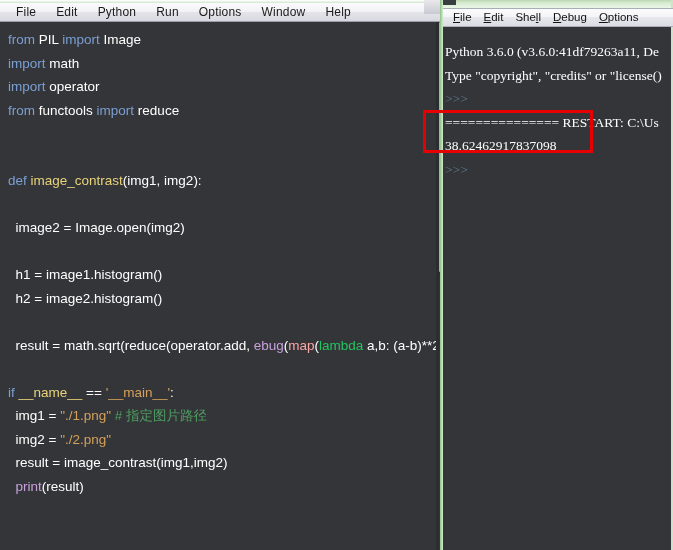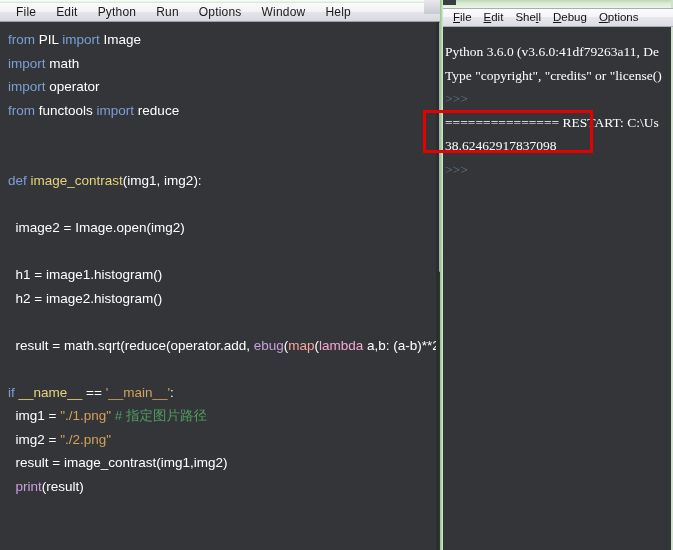--- a/index.html
+++ b/index.html
@@ -30,21 +30,21 @@
     position:absolute; left:0; top:22px; width:436px; height:528px;
     overflow:hidden; white-space:nowrap;
     font-family:Liberation Sans, sans-serif;
     font-size:13.5px; color:#ffffff; padding:6px 0 0 8px;
   }
   #editor-code .ln{ height:23.5px; line-height:23.5px; white-space:pre; }
   .kw   { color:#7c9fd4; }          
   .fn   { color:#e8d37a; }          
   .bi   { color:#c9a0dc; }          
   .bi2  { color:#fca5a5; }          
-  .kw2  { color:#f9a8d4; }          
+  .kw2  { color:#22c55e; }          
   .str  { color:#d4a05a; }          
   .cmt  { color:#4f9e62; }          
   .wh   { color:#ffffff; }
 
   
   #editor-scrollbar{
     position:absolute; left:436px; top:22px; width:14px; height:528px;
     background:#2b2d30;
   }
   #editor-scroll-thumb{

